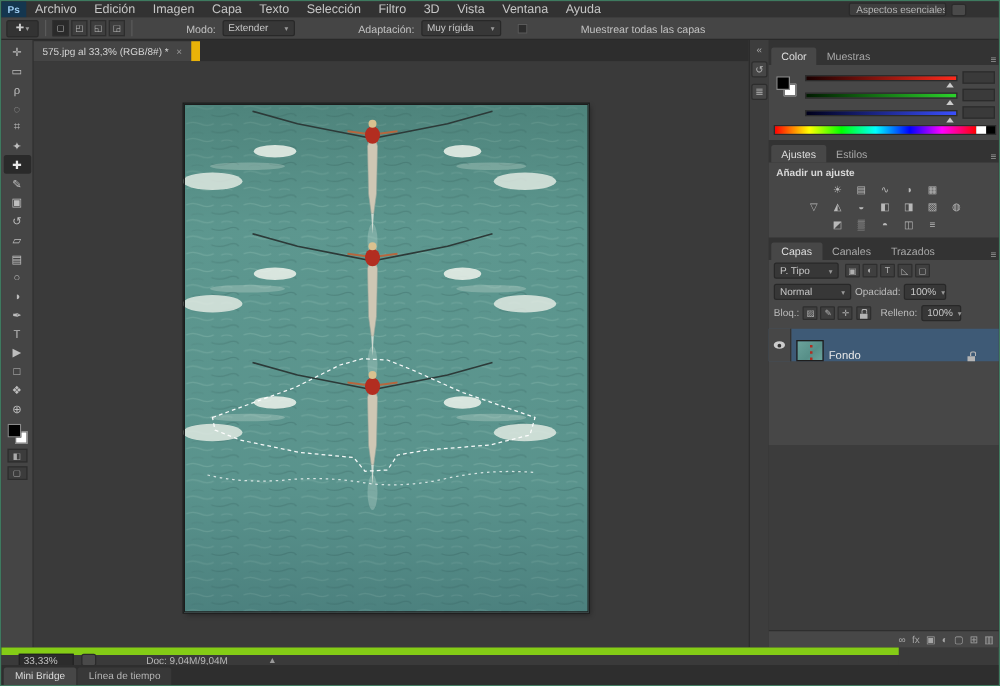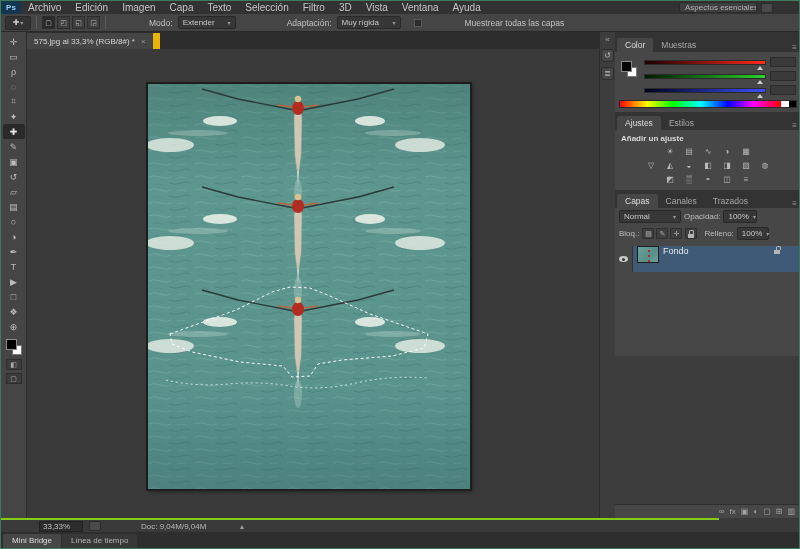--- a/index.html
+++ b/index.html
@@ -90,41 +90,41 @@
   .adj-row { display:flex; justify-content:center; gap:5px; margin-bottom:3px; }
   .adj-icon { width:14px; height:11px; display:flex; align-items:center; justify-content:center;
     font-size:8px; color:#b8b8b8; }
   
   .layers { flex:1; display:flex; flex-direction:column; }
   .layers .pbody { flex:1; display:flex; flex-direction:column; }
   .lrow { display:flex; align-items:center; gap:3px; padding:2px 4px; }
   .licon { width:12px; height:11px; display:flex; align-items:center; justify-content:center;
     font-size:7px; color:#b0b0b0; background:#3f3f3f; border:1px solid #2e2e2e; border-radius:1px; }
   .small-label { font-size:8px; color:#bdbdbd; white-space:nowrap; }
-  .layer-row { height:26px; background:#3e5a76; display:flex; align-items:flex-start; gap:4px; padding:0 20px 0 0; margin-top:4px; }
+  .layer-row { height:26px; background:#3e5a76; display:flex; align-items:flex-end; gap:4px; padding:0 20px 0 0; margin-top:4px; }
   .eye-cell { width:18px; height:26px; background:#474747; border-right:1px solid #333;
     display:flex; align-items:center; justify-content:center; }
   .eye-icon { width:9px; height:6px; border-radius:50%; background:#ccc; position:relative; }
   .eye-icon::after { content:""; position:absolute; left:3px; top:1.5px; width:3px; height:3px; border-radius:50%; background:#333; }
   .layer-thumb { width:22px; height:17px; border:1px solid #1e1e1e;
     background:linear-gradient(135deg,#6ba39c,#578f88 60%,#6ba39c); position:relative; }
   .layer-thumb::after { content:""; position:absolute; left:10px; top:3px; width:2px; height:2px; background:#b22d20;
     box-shadow:0 5px 0 #b22d20, 0 10px 0 #b22d20; }
   .layer-name { font-size:9px; color:#e8e8e8; }
   .lock-icon { position:relative; width:7px; height:8px; margin-left:auto; }
   .lock-icon::before { content:""; position:absolute; top:0; left:1.5px; width:3px; height:3px;
     border:1px solid #b5b5b5; border-bottom:none; border-radius:2px 2px 0 0; }
   .lock-icon::after { content:""; position:absolute; bottom:0; left:0; width:6px; height:4px; background:#b5b5b5; }
   .layers-empty { flex:1; background:#3c3c3c; }
   .layers-bottom { height:14px; background:#474747; border-top:1px solid #2e2e2e;
     display:flex; align-items:center; justify-content:flex-end; gap:5px; padding:0 6px; }
   .lb-icon { font-size:8px; color:#a5a5a5; }
   
   .statusbar { position:absolute; left:0; top:517px; width:718px; height:14px; background:#3a3a3a;
-    display:flex; align-items:center; gap:6px; padding-left:38px; border-top:2px solid #84cc16; }
+    display:flex; align-items:center; gap:6px; padding-left:14px; border-top:6px solid #84cc16; }
   .zoom-box { width:44px; height:11px; background:#2c2c2c; border:1px solid #222;
     font-size:8px; color:#c0c0c0; display:flex; align-items:center; padding-left:3px; }
   .round-btn { width:12px; height:10px; background:#4a4a4a; border:1px solid #2b2b2b; border-radius:2px; }
   .doc-info { font-size:8px; color:#b8b8b8; margin-left:34px; white-space:nowrap; }
   .status-arrow { font-size:7px; color:#999; margin-left:26px; }
   
   .bottombar { position:absolute; left:0; top:531px; width:798px; height:16px; background:#2e2e2e;
     display:flex; align-items:flex-end; padding-left:2px; gap:1px; }
   .btab { height:14px; font-size:8px; line-height:14px; padding:0 9px; color:#b5b5b5;
     background:#383838; border-radius:2px 2px 0 0; white-space:nowrap; }
@@ -367,20 +367,34 @@
         <span style="display:flex">
 
         <span class="ptab active">Capas</span>
             <span class="ptab">Canales</span>
             <span class="ptab">Trazados</span>
           </span>
         <span class="ptab-menu">≡</span>
       </div>
       <div class="pbody">
         <div class="lrow">
+          <div class="dd" style="width:52px">
+            <span>P. Tipo</span>
+            <span class="caret">▾</span>
+          </div>
+          <span style="display:flex;gap:2px;margin-left:2px">
+
+          <span class="licon">▣</span>
+              <span class="licon">◐</span>
+              <span class="licon">T</span>
+              <span class="licon">◺</span>
+              <span class="licon">▢</span>
+            </span>
+        </div>
+        <div class="lrow">
           <div class="dd" style="width:62px">
             <span>Normal</span>
             <span class="caret">▾</span>
           </div>
           <span class="small-label">Opacidad:</span>
           <div class="dd" style="width:34px">
             <span>100%</span>
             <span class="caret">▾</span>
           </div>
         </div>

